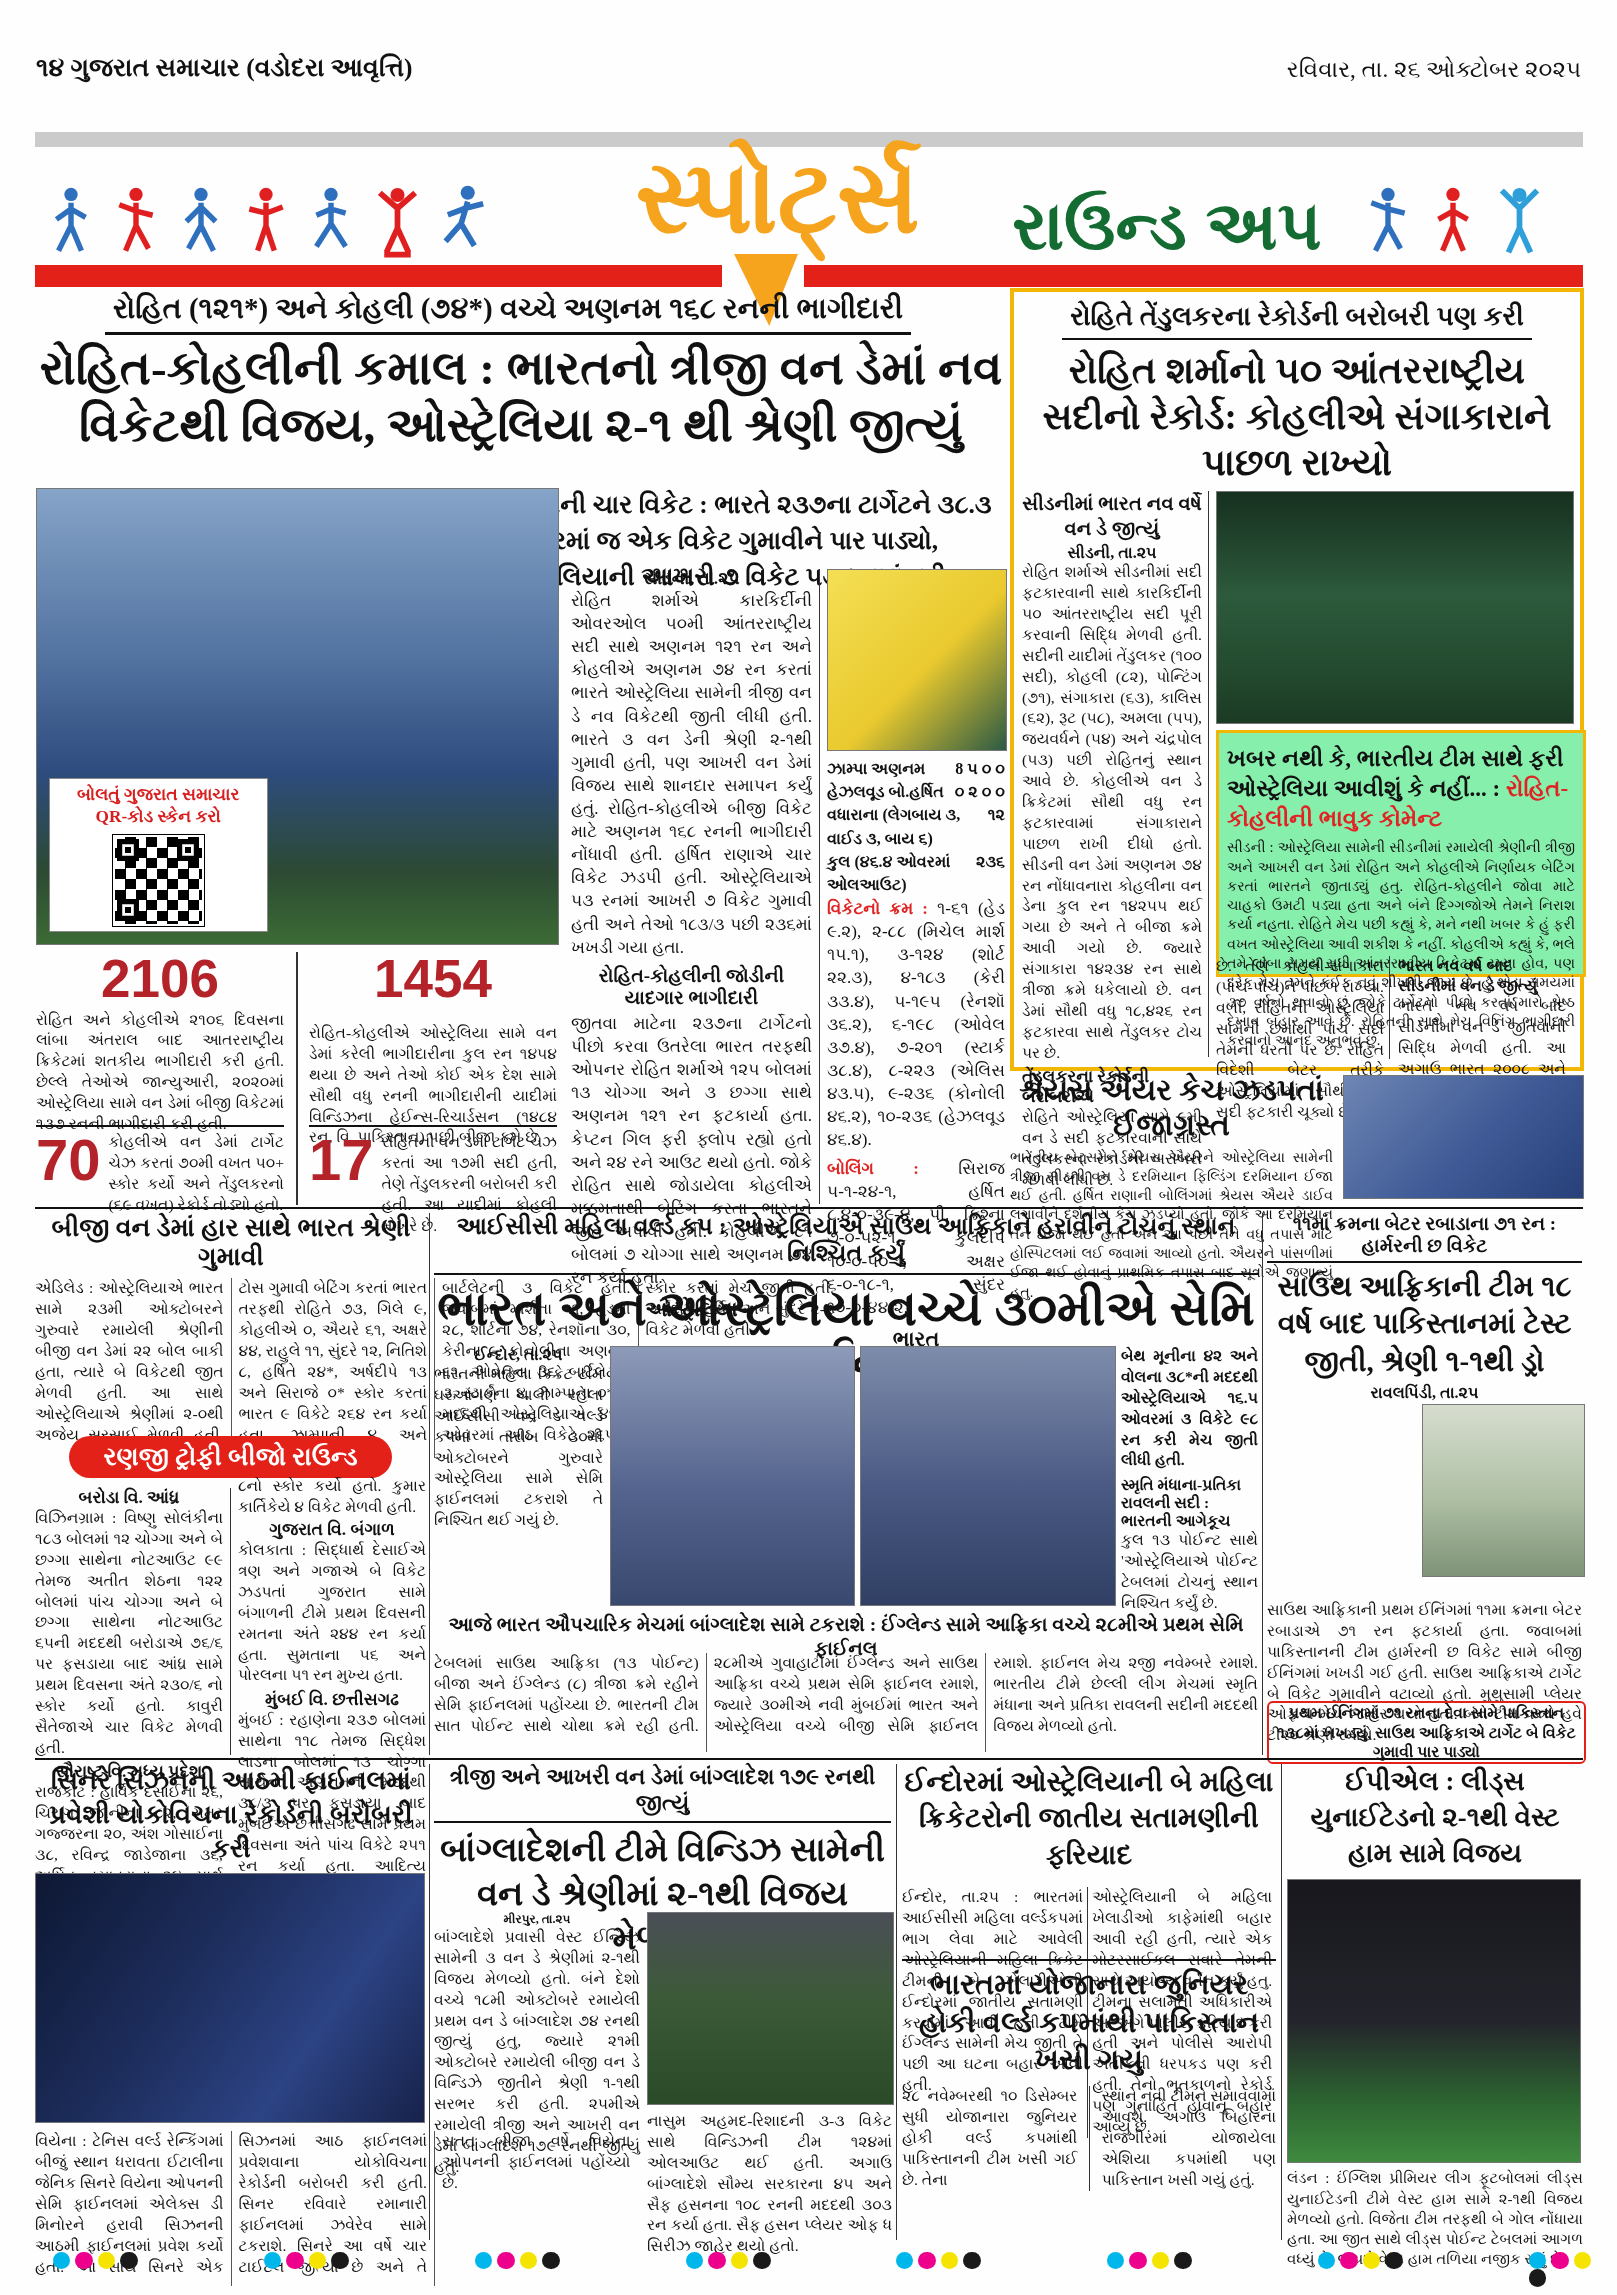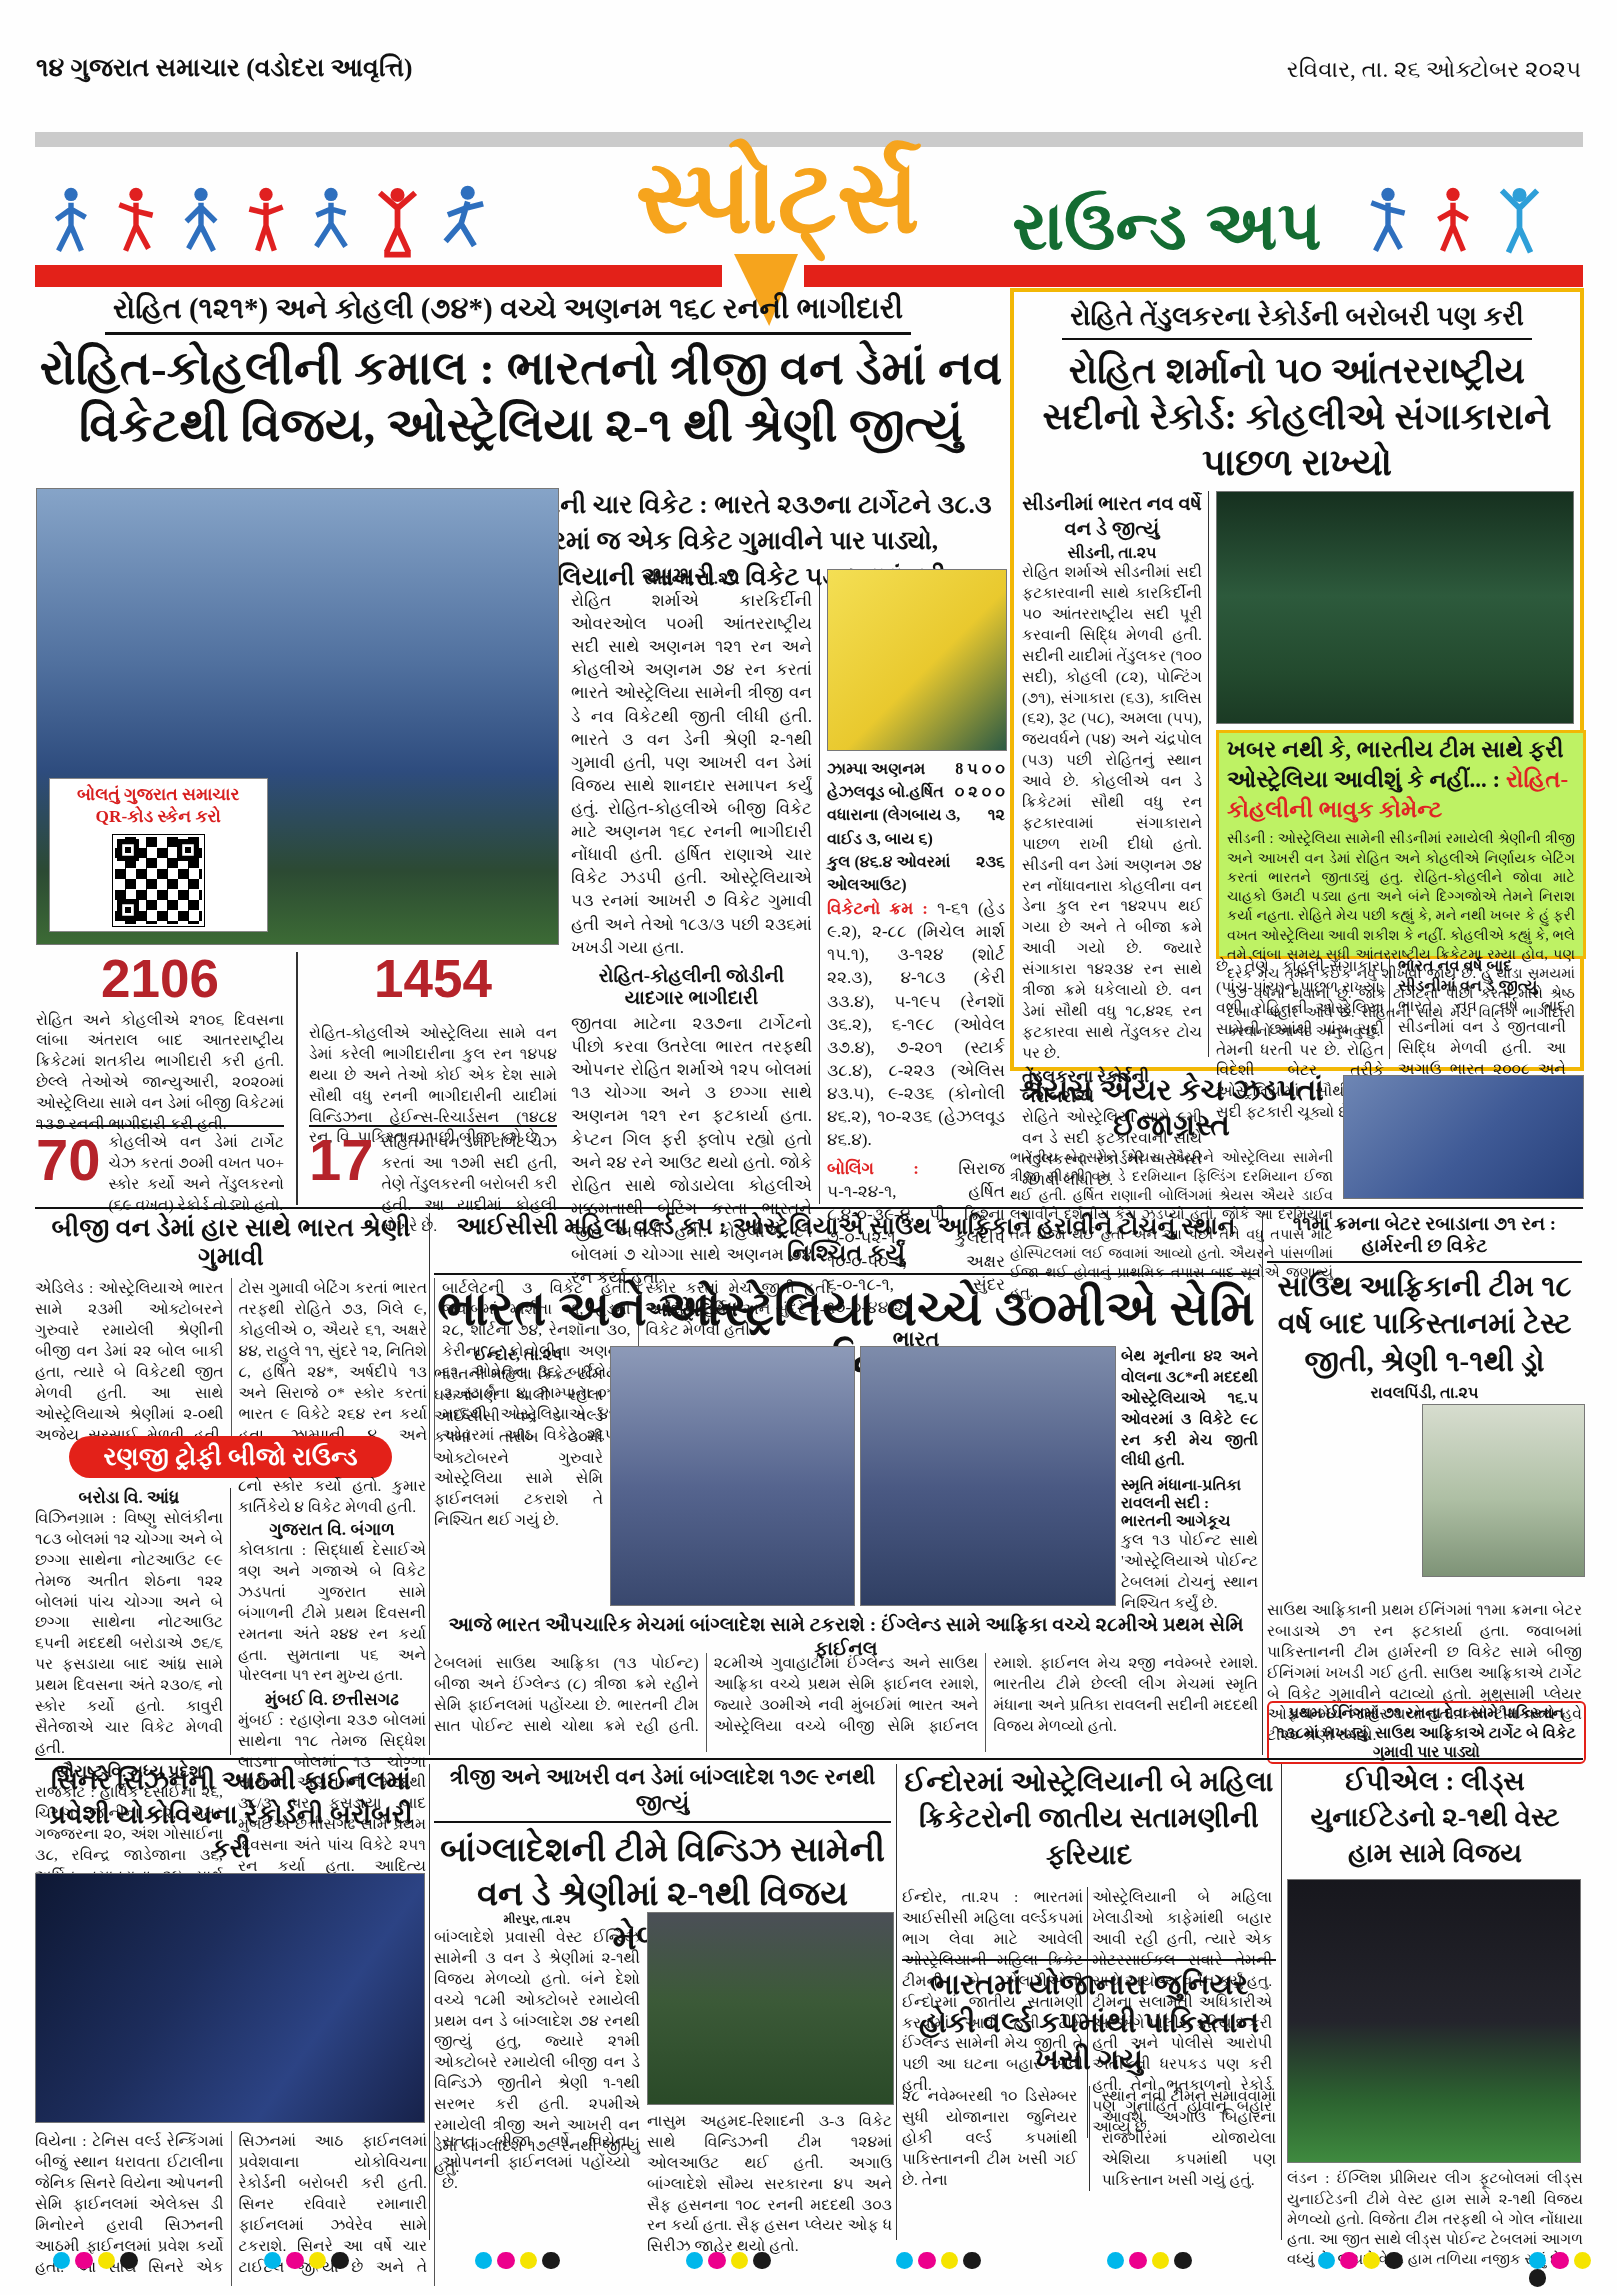--- a/index.html
+++ b/index.html
@@ -182,21 +182,21 @@
       <div class="b ctr" style="font-size:19.6px;line-height:1.3">સીડનીમાં ભારત નવ વર્ષે વન ડે જીત્યું</div>
       <div class="dateline" style="font-size:16px;margin-top:2.3px">સીડની, તા.૨૫</div>
       <div class="small">રોહિત શર્માએ સીડનીમાં સદી ફટકારવાની સાથે કારકિર્દીની ૫૦ આંતરરાષ્ટ્રીય સદી પૂરી કરવાની સિદ્ધિ મેળવી હતી. સદીની યાદીમાં તેંડુલકર (૧૦૦ સદી), કોહલી (૮૨), પોન્ટિંગ (૭૧), સંગાકારા (૬૩), કાલિસ (૬૨), રૂટ (૫૮), અમલા (૫૫), જયવર્ધને (૫૪) અને ચંદ્રપોલ (૫૩) પછી રોહિતનું સ્થાન આવે છે. કોહલીએ વન ડે ક્રિકેટમાં સૌથી વધુ રન ફટકારવામાં સંગાકારાને પાછળ રાખી દીધો હતો. સીડની વન ડેમાં અણનમ ૭૪ રન નોંધાવનારા કોહલીના વન ડેના કુલ રન ૧૪૨૫૫ થઈ ગયા છે અને તે બીજા ક્રમે આવી ગયો છે. જ્યારે સંગાકારા ૧૪૨૩૪ રન સાથે ત્રીજા ક્રમે ધકેલાયો છે. વન ડેમાં સૌથી વધુ ૧૮,૪૨૬ રન ફટકારવા સાથે તેંડુલકર ટોચ પર છે.</div>
       <div class="b" style="font-size:17px;margin-top:3.5px">તેંડુલકરના રેકોર્ડની બરોબરીએ</div>
       <div class="small">રોહિતે ઓસ્ટ્રેલિયા સામે ૯મી વન ડે સદી ફટકારવાની સાથે તેંડુલકરના રેકોર્ડની બરોબરી મેળવી લીધી છે.</div>
     </div>
     <div class="abs vrule" style="left:194px;top:199px;width:1.2px;height:566px"></div>
 
     <div class="abs photo" style="left:202px;top:199px;width:356px;height:231px;background:linear-gradient(to bottom,#16301f 0%,#2d5a3c 45%,#234a2e 78%,#1b3a24 100%)"></div>
 
-    <div class="abs ybox" style="left:202px;top:438px;width:348px;height:219px;border-width:3.5px;padding:2px 8px;background:#bef264">
+    <div class="abs ybox" style="left:202px;top:438px;width:348px;height:219px;border-width:3.5px;padding:11px 8px;background:#86efac">
       <div class="b" style="font-size:23px;line-height:1.3">
         <span>ખબર નથી કે, ભારતીય ટીમ સાથે ફરી ઓસ્ટ્રેલિયા આવીશું કે નહીં... : </span><span class="redlbl">રોહિત-કોહલીની ભાવુક કોમેન્ટ</span>
       </div>
       <div class="small" style="margin-top:4.6px;font-size:14.4px">સીડની : ઓસ્ટ્રેલિયા સામેની સીડનીમાં રમાયેલી શ્રેણીની ત્રીજી અને આખરી વન ડેમાં રોહિત અને કોહલીએ નિર્ણાયક બેટિંગ કરતાં ભારતને જીતાડ્યું હતુ. રોહિત-કોહલીને જોવા માટે ચાહકો ઉમટી પડ્યા હતા અને બંને દિગ્ગજોએ તેમને નિરાશ કર્યા નહતા. રોહિતે મેચ પછી કહ્યું કે, મને નથી ખબર કે હું ફરી વખત ઓસ્ટ્રેલિયા આવી શકીશ કે નહીં. કોહલીએ કહ્યું કે, ભલે તમે લાંબા સમય સુધી આંતરરાષ્ટ્રીય ક્રિકેટમા રમ્યા હોવ, પણ દરેક મેચ તમને કંઈક નવું શીખવી જાય છે. હું થોડા સમયમાં ૩૭ વર્ષનો થવાનો છું. જોકે ટાર્ગેટનો પીછો કરતાં મારો શ્રેષ્ઠ દેખાવ બહાર આવે છે. રોહિતની સાથે મેચ વિનિંગ ભાગીદારી કરવાનો આનંદ અનુભવું છું.</div>
     </div>
 
     <div class="abs" style="left:202px;top:664px;width:168px;height:104px">
       <div class="small">છે. તેણે કોહલી-સંગાકારા (પાંચ-પાંચ)ને પાછળ રાખ્યા. વળી, રોહિતની ઓસ્ટ્રેલિયા સામેની છમાંથી પાંચ સદી તેમની ધરતી પર છે. રોહિત વિદેશી બેટર તરીકે ઓસ્ટ્રેલિયામાં સૌથી વધુ સદી ફટકારી ચૂક્યો છે.</div>
     </div>
     <div class="abs vrule" style="left:375px;top:664px;width:1.2px;height:103px"></div>

